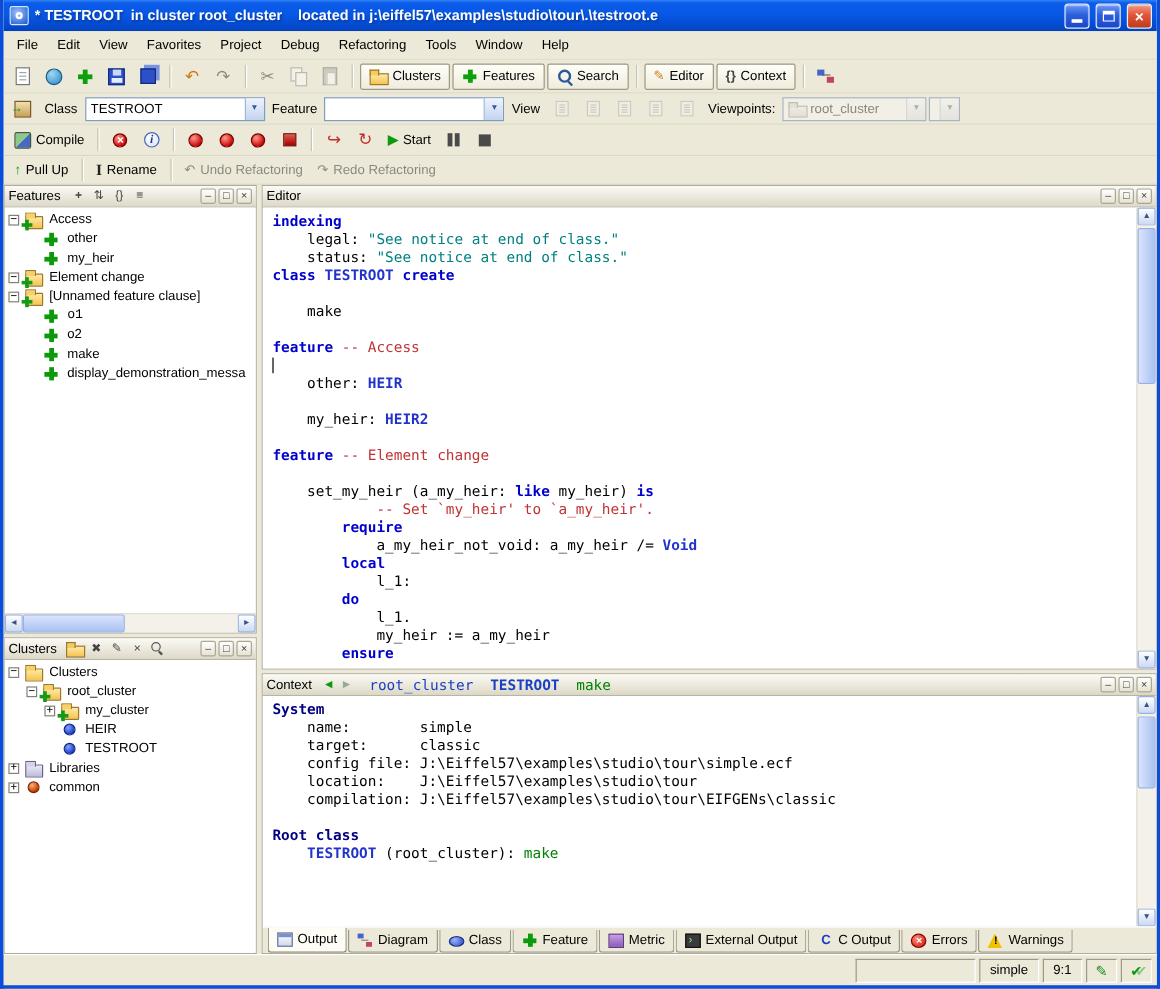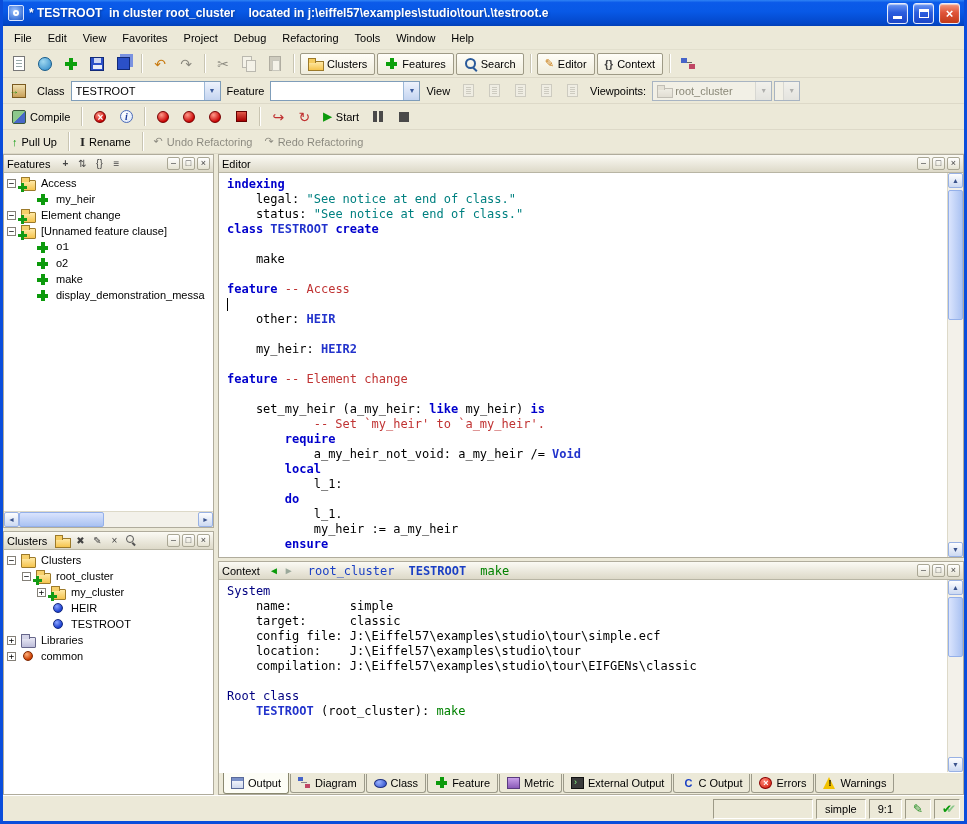--- a/index.html
+++ b/index.html
@@ -104,38 +104,38 @@
 
 .editor-body,.context-body{flex:1;display:flex;min-height:0;background:#fff}
 .code-pane{flex:1;overflow:hidden;padding:4px 0 0 8px;font:12px/15px "DejaVu Sans Mono",monospace;white-space:pre}
 .code-line{height:15px;white-space:pre}
 .tok-kw{color:var(--tok-kw,#0000cc);font-weight:bold}
 .tok-cls{color:var(--tok-cls,#2233cc);font-weight:bold}
 .tok-str{color:var(--tok-str,#008080)}
 .tok-cmt{color:var(--tok-cmt,#c03333)}
 .tok-pl{color:var(--tok-pl,#000)}
 .tok-grn{color:var(--tok-grn,#008200)}
-.tok-hdr{color:var(--tok-hdr,#000080);font-weight:normal}
+.tok-hdr{color:var(--tok-hdr,#000080);font-weight:bold}
 .tok-cursor{display:inline-block;width:1px;height:13px;background:#000;vertical-align:middle}
 
 .nav{font-size:10px;margin:0 1px}
 .nav.back{color:#0a9a0a}
 .nav.fwd{color:#9aa89a}
 .crumbs{display:flex;gap:14px;margin-left:10px;font:12px "DejaVu Sans Mono",monospace}
 
 .vscroll{width:16px;flex:none;display:flex;flex-direction:column;background:#f1efe6;border-left:1px solid #ddd9c8}
 .sb-btn{height:15px;width:100%;flex:none;background:linear-gradient(#fefefe,#ccd9f2);border:1px solid #98b1e4;border-radius:2px;color:#39528c;font-size:7px;line-height:13px;text-align:center}
 .vtrack{flex:1;position:relative;background:#f3f1ea}
 .vthumb{position:absolute;left:0;right:0;background:linear-gradient(90deg,#dae4fd,#aac2f2);border:1px solid #94b0ea;border-radius:2px}
 .hscroll{height:16px;flex:none;display:flex;background:#f1efe6;border-top:1px solid #ddd9c8}
 .hscroll .sb-btn{width:15px;height:100%;line-height:14px}
 .htrack{flex:1;position:relative;background:#f3f1ea}
 .hthumb{position:absolute;top:0;bottom:0;background:linear-gradient(#dae4fd,#aac2f2);border:1px solid #94b0ea;border-radius:2px}
 
-.tabs-row{height:22px;flex:none;display:flex;align-items:center;gap:1px;background:#ece9d8;border-top:1px solid #fff;padding-left:4px}
+.tabs-row{height:22px;flex:none;display:flex;align-items:flex-end;gap:1px;background:#ece9d8;border-top:1px solid #fff;padding-left:4px}
 .tab{display:flex;align-items:center;gap:4px;height:19px;padding:1px 7px 2px;background:#ece9d8;border:1px solid #9c9a8a;border-top:none;border-radius:0 0 3px 3px;font-size:11px}
 .tab.active{background:#fdfdf6;height:21px;border-color:#8a8870}
 .tab-icon{width:13px;height:12px;position:relative;flex:none}
 .output-icon{border:1px solid #5a6a9a;background:linear-gradient(#fff,#cfd8ee)}
 .output-icon::before{content:"";position:absolute;top:0;left:0;right:0;height:3px;background:#7a90c8}
 .diagram-icon{background:linear-gradient(#4664c8,#4664c8) 0 0/5px 4px no-repeat,linear-gradient(#c04664,#c04664) 7px 7px/5px 4px no-repeat,linear-gradient(#888,#888) 3px 5px/6px 1px no-repeat}
 .class-tab-icon{height:9px;margin-top:2px;border-radius:50%;background:radial-gradient(circle at 35% 30%,#9ab2ff,#2748c8);border:1px solid #1c2f80}
 .feature-tab-icon{background-image:linear-gradient(#0c9a0c,#0c9a0c),linear-gradient(#0c9a0c,#0c9a0c);background-size:11px 4px,4px 11px;background-position:center;background-repeat:no-repeat}
 .metric-icon{background:linear-gradient(#c8a0e8,#8a5ab8);border:1px solid #5a3a80}
 .external-output-icon{background:#3a3a3a;border:1px solid #111}
@@ -361,20 +361,27 @@
             <span class="ph-winbtn">×</span>
           </span>
         </div>
         <div class="tree-body">
             <div class="tree-row" style="padding-left: 3px;">
               <span class="expand">−</span>
               <span class="tree-icon folder-feature">
                 <i></i>
               </span>
               <span class="tree-label">Access</span>
+            </div>
+            <div class="tree-row" style="padding-left: 18px;">
+              <span class="expand hidden-x"></span>
+              <span class="tree-icon feature">
+                <i></i>
+              </span>
+              <span class="tree-label">other</span>
             </div>
             <div class="tree-row" style="padding-left: 18px;">
               <span class="expand hidden-x"></span>
               <span class="tree-icon feature">
                 <i></i>
               </span>
               <span class="tree-label">my_heir</span>
             </div>
             <div class="tree-row" style="padding-left: 3px;">
               <span class="expand">−</span>

